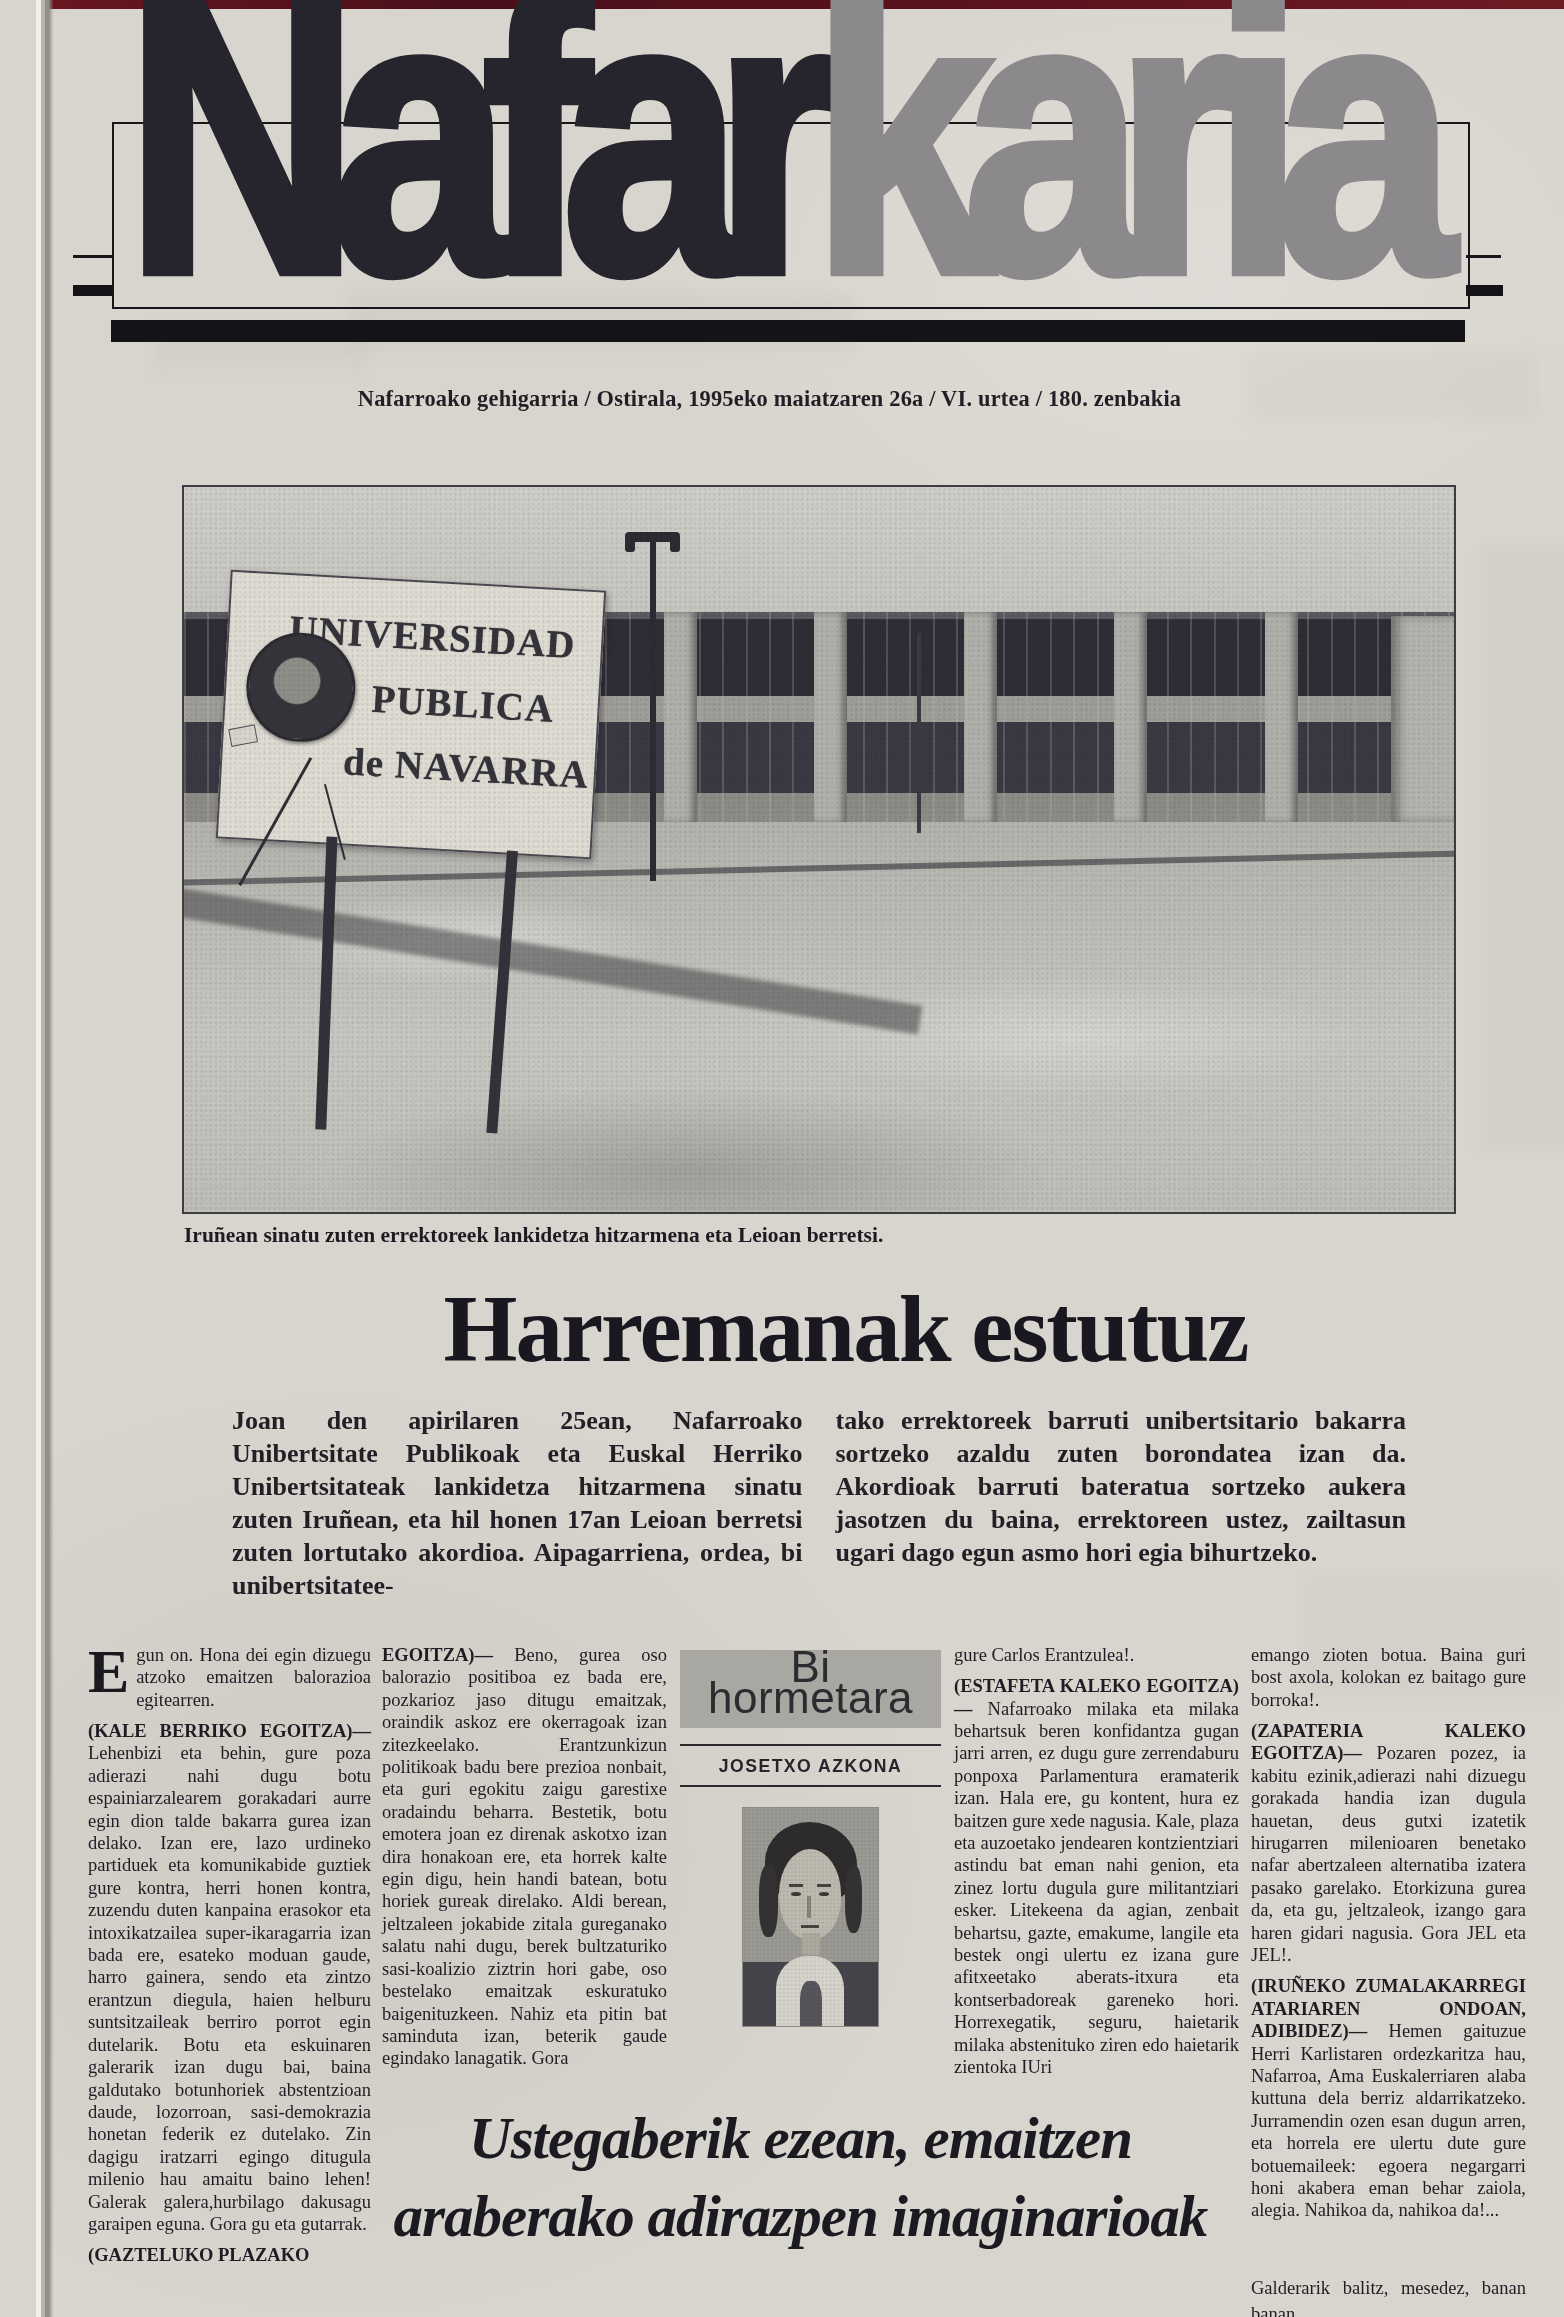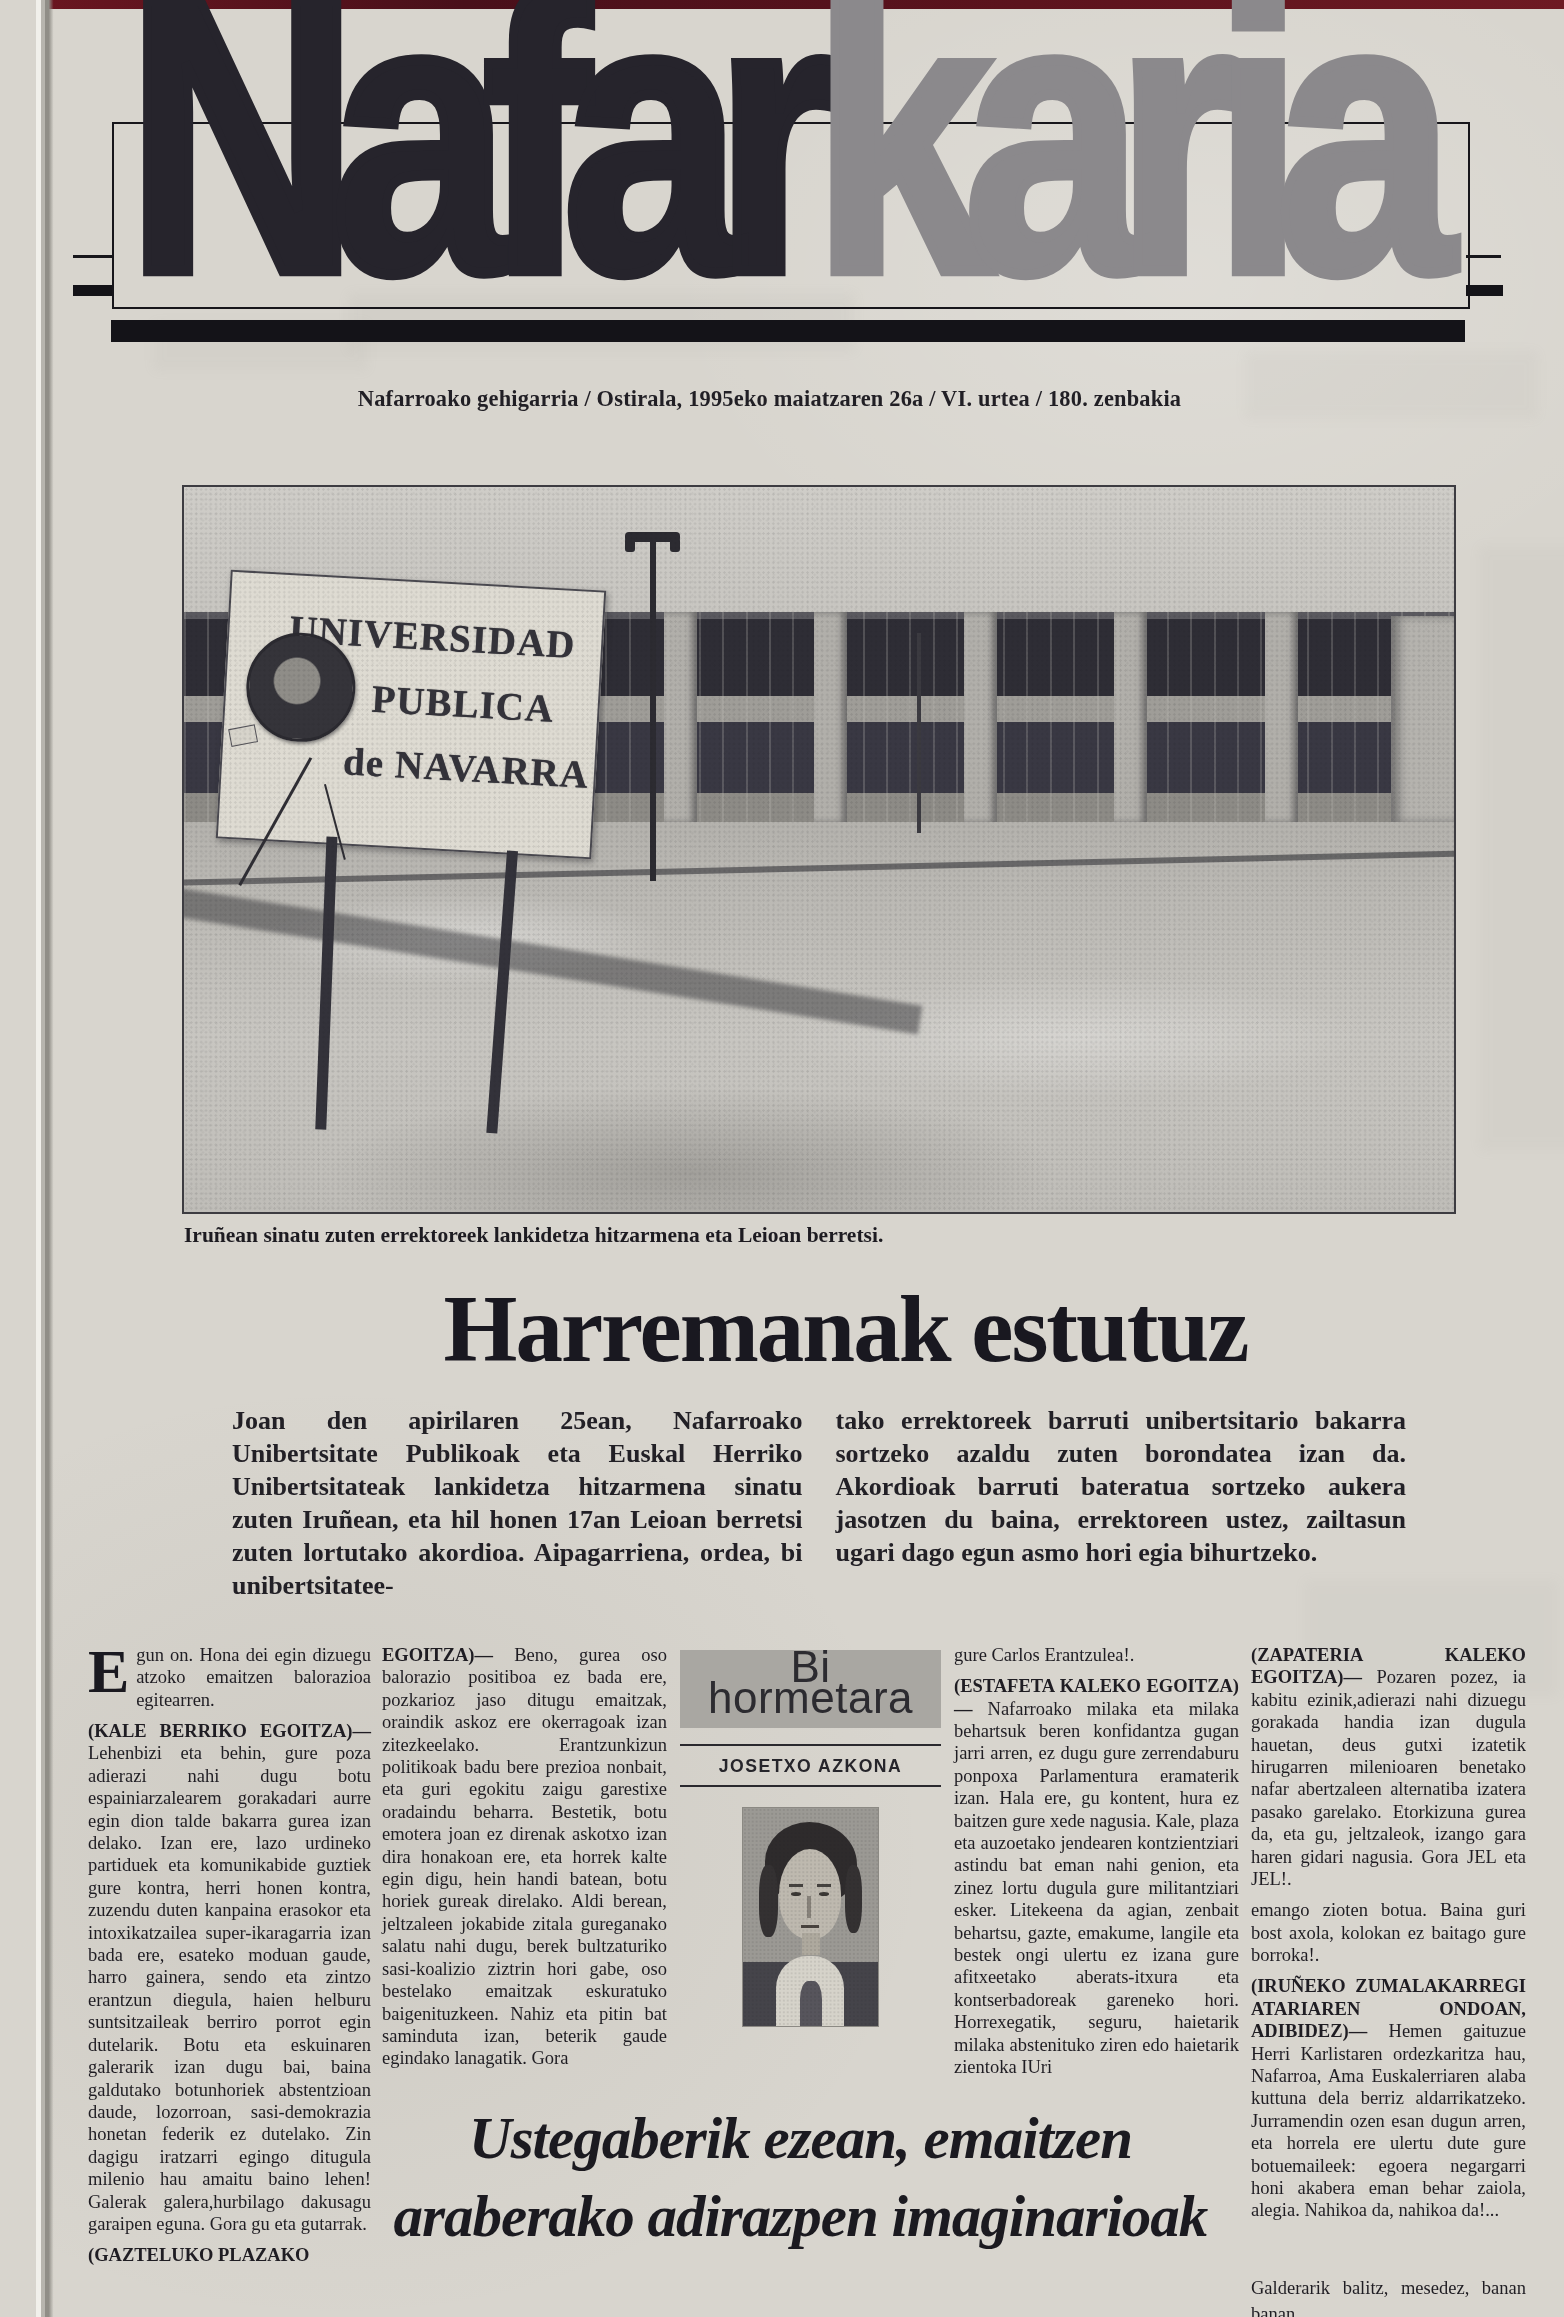--- a/index.html
+++ b/index.html
@@ -251,22 +251,22 @@
       <div class="portrait-grain"></div>
     </div>
   </div>
 
   <div class="col c4">
     <p><span>gure Carlos Erantzulea!.</span></p>
     <p><span class="ph">(ESTAFETA KALEKO EGOITZA)—</span><span>Nafarroako milaka eta milaka behartsuk beren konfidantza gugan jarri arren, ez dugu gure zerrendaburu ponpoxa Parlamentura eramaterik izan. Hala ere, gu kontent, hura ez baitzen gure xede nagusia. Kale, plaza eta auzoetako jendearen kontzientziari astindu bat eman nahi genion, eta zinez lortu dugula gure militantziari esker. Litekeena da agian, zenbait behartsu, gazte, emakume, langile eta bestek ongi ulertu ez izana gure afitxeetako aberats-itxura eta kontserbadoreak gareneko hori. Horrexegatik, seguru, haietarik milaka abstenituko ziren edo haietarik zientoka IUri</span></p>
   </div>
 
   <div class="col c5">
+    <p><span>emango zioten botua. Baina guri bost axola, kolokan ez baitago gure borroka!.</span></p>
     <p><span class="ph">(ZAPATERIA KALEKO EGOITZA)—</span><span>Pozaren pozez, ia kabitu ezinik,adierazi nahi dizuegu gorakada handia izan dugula hauetan, deus gutxi izatetik hirugarren milenioaren benetako nafar abertzaleen alternatiba izatera pasako garelako. Etorkizuna gurea da, eta gu, jeltzaleok, izango gara haren gidari nagusia. Gora JEL eta JEL!.</span></p>
-    <p><span>emango zioten botua. Baina guri bost axola, kolokan ez baitago gure borroka!.</span></p>
     <p><span class="ph">(IRUÑEKO ZUMALAKARREGI ATARIAREN ONDOAN, ADIBIDEZ)—</span><span>Hemen gaituzue Herri Karlistaren ordezkaritza hau, Nafarroa, Ama Euskalerriaren alaba kuttuna dela berriz aldarrikatzeko. Jurramendin ozen esan dugun arren, eta horrela ere ulertu dute gure botuemaileek: egoera negargarri honi akabera eman behar zaiola, alegia. Nahikoa da, nahikoa da!...</span></p>
     <p class="closer"><span>Galderarik balitz, mesedez, banan banan.</span></p>
   </div>
 
   <div class="pullquote">
     <div>Ustegaberik ezean, emaitzen</div>
     <div>araberako adirazpen imaginarioak</div>
   </div>
 
 </div>

